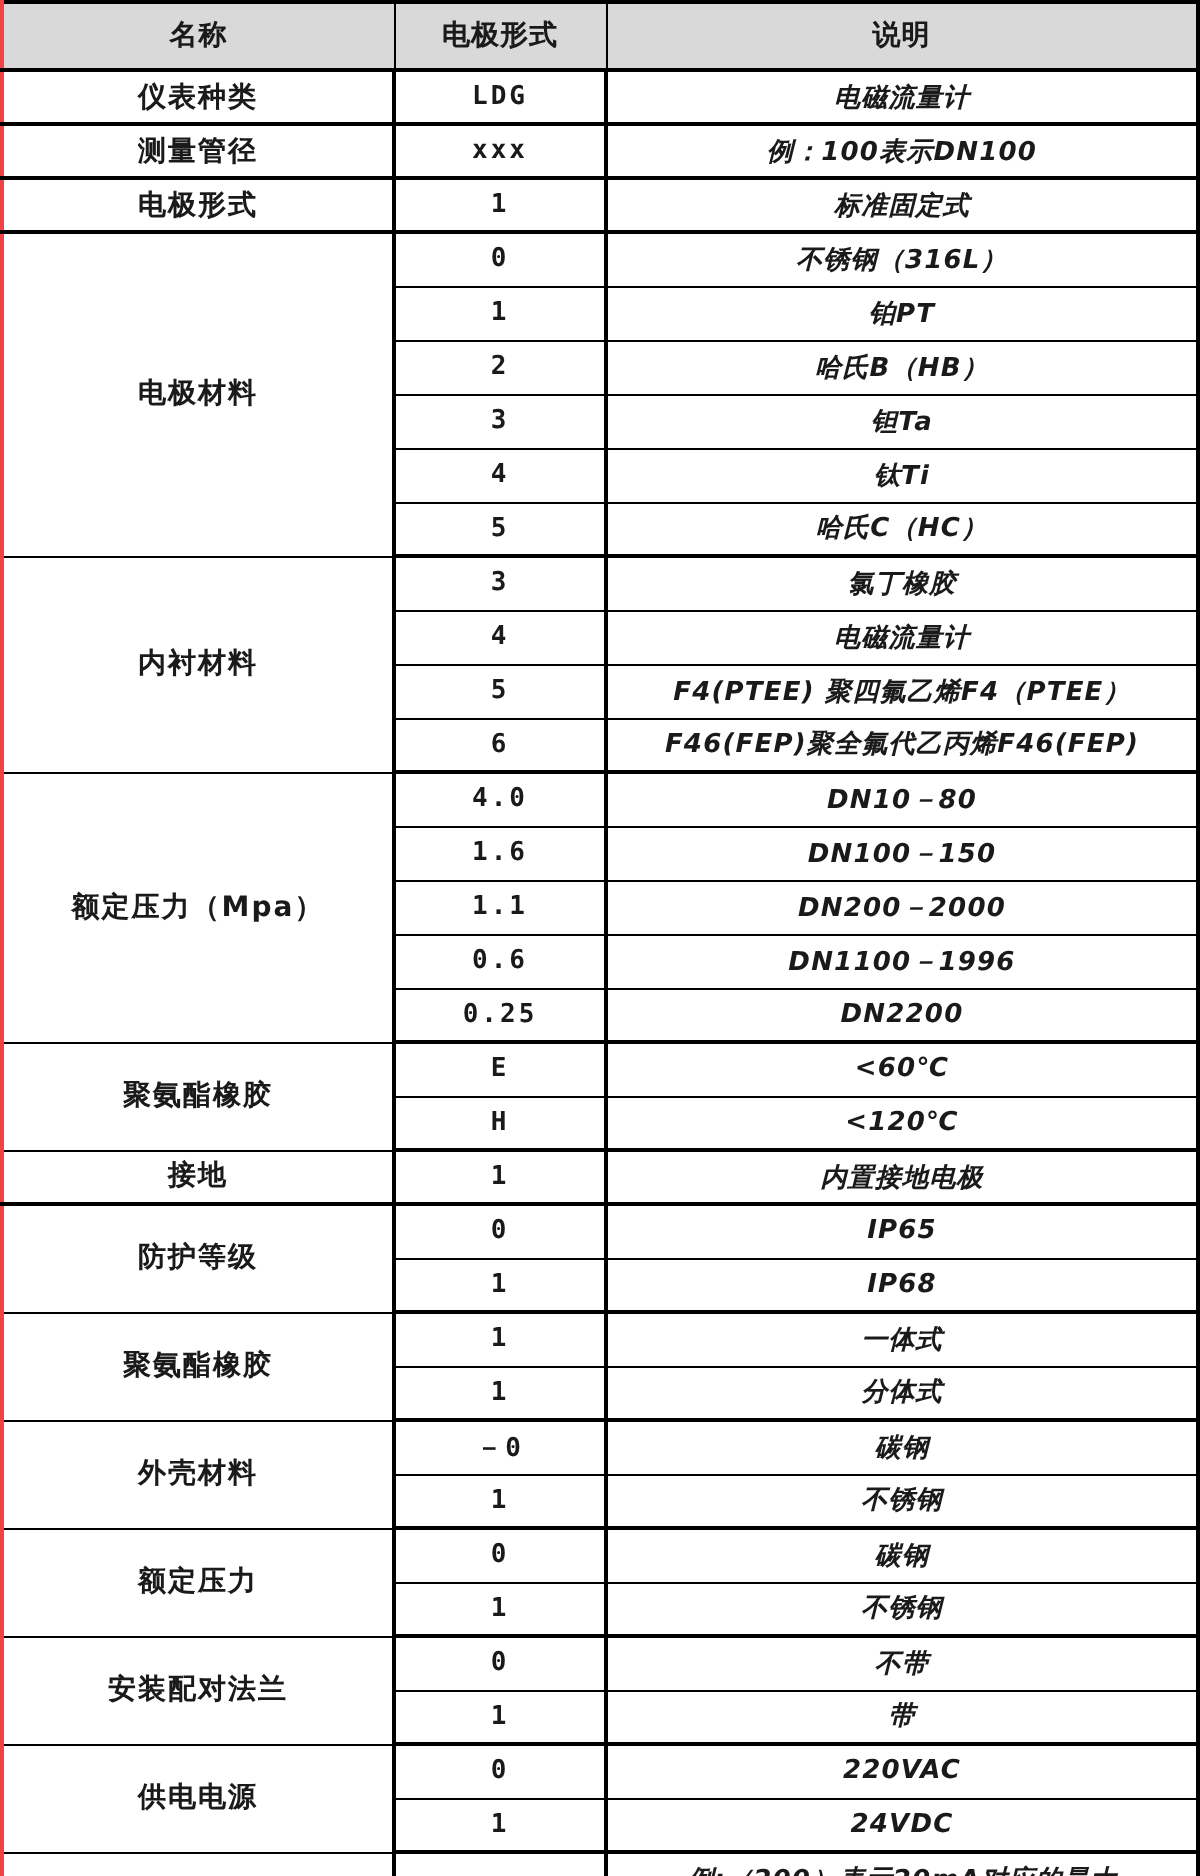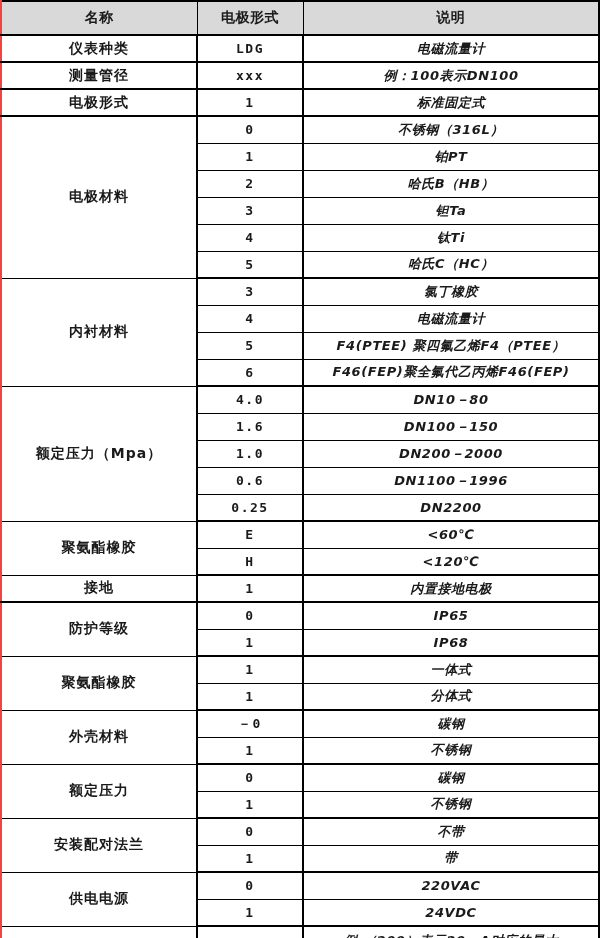--- a/index.html
+++ b/index.html
@@ -140,21 +140,21 @@
       <tr>
         <td class="name" rowspan="5">额定压力（Mpa）</td>
         <td class="code">4.0</td>
         <td class="desc">DN10－80</td>
       </tr>
       <tr>
         <td class="code">1.6</td>
         <td class="desc">DN100－150</td>
       </tr>
       <tr>
-        <td class="code">1.0</td>
+        <td class="code">1.1</td>
         <td class="desc">DN200－2000</td>
       </tr>
       <tr>
         <td class="code">0.6</td>
         <td class="desc">DN1100－1996</td>
       </tr>
       <tr class="group-end">
         <td class="code">0.25</td>
         <td class="desc">DN2200</td>
       </tr>

